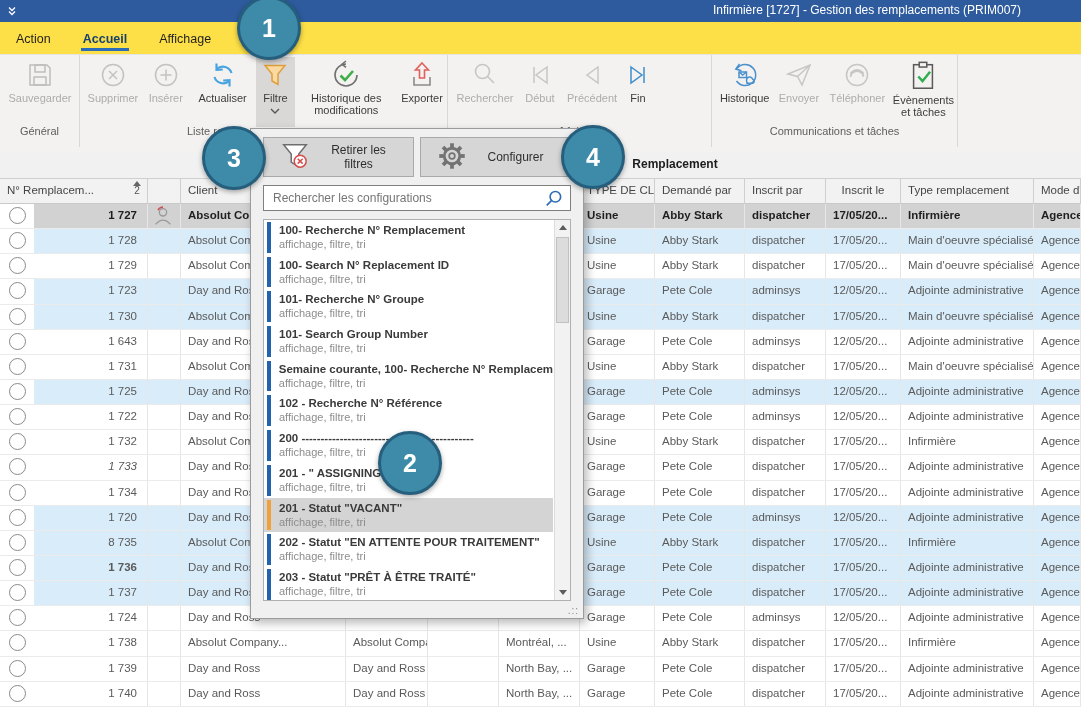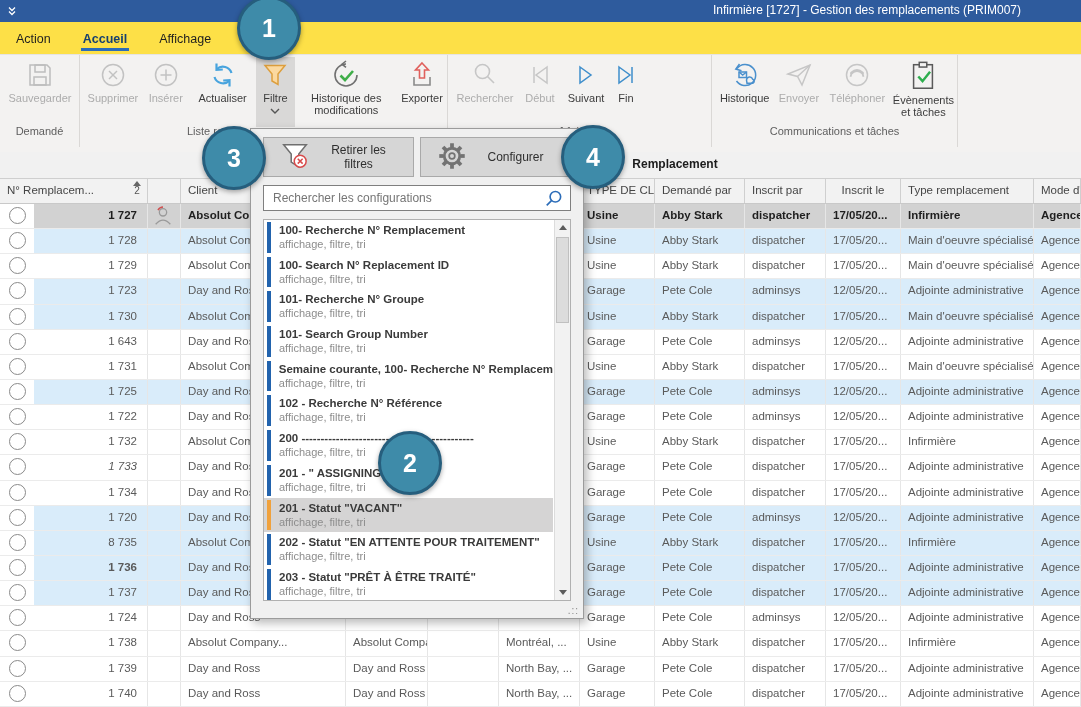--- a/index.html
+++ b/index.html
@@ -131,21 +131,21 @@
         <span>
             <svg viewBox="0 0 30 30" width="30" height="30" fill="none" stroke="#bdbdbd" stroke-width="1.5">
               <path d="M5 5 h17 l3 3 v17 H5 Z"></path>
               <rect x="10" y="5" width="10" height="7"></rect>
               <rect x="9" y="17" width="12" height="8"></rect>
             </svg>
           </span>
         <span class="rlabel">Sauvegarder</span>
       </div>
     </div>
-    <div class="glabel centered">Demandé</div>
+    <div class="glabel centered">Général</div>
   </div>
 
   <div class="rgroup" style="left:80px;width:368px;">
     <div class="rbtns">
       <div class="rbtn disabled" style="width:58px">
         <span>
             <svg viewBox="0 0 30 30" width="30" height="30" fill="none" stroke="#c2c2c2" stroke-width="1.5">
               <circle cx="15" cy="15" r="10.5"></circle>
               <line x1="11" y1="11" x2="19" y2="19"></line>
               <line x1="19" y1="11" x2="11" y2="19"></line>
@@ -223,27 +223,27 @@
       </div>
       <div class="rbtn disabled" style="width:44px">
         <span>
             <svg viewBox="0 0 30 30" width="30" height="30" fill="none" stroke="#c6c6c6" stroke-width="1.5">
               <path d="M9 7 V23"></path>
               <path d="M22 7 L11 15 L22 23 Z"></path>
             </svg>
           </span>
         <span class="rlabel">Début</span>
       </div>
-      <div class="rbtn" style="width:48px">
-        <span>
-            <svg viewBox="0 0 30 30" width="30" height="30" fill="none" stroke="#3e8ecb" stroke-width="1.5">
-              <path d="M9 7 L20 15 L9 23 Z"></path>
-            </svg>
-          </span>
-        <span class="rlabel">Suivant</span>
+      <div class="rbtn disabled" style="width:60px">
+        <span>
+            <svg viewBox="0 0 30 30" width="30" height="30" fill="none" stroke="#c6c6c6" stroke-width="1.5">
+              <path d="M21 7 L10 15 L21 23 Z"></path>
+            </svg>
+          </span>
+        <span class="rlabel">Précédent</span>
       </div>
       <div class="rbtn" style="width:32px">
         <span>
             <svg viewBox="0 0 30 30" width="30" height="30" fill="none" stroke="#3e8ecb" stroke-width="1.5">
               <path d="M8 7 L19 15 L8 23 Z"></path>
               <path d="M21 7 V23"></path>
             </svg>
           </span>
         <span class="rlabel">Fin</span>
       </div>

